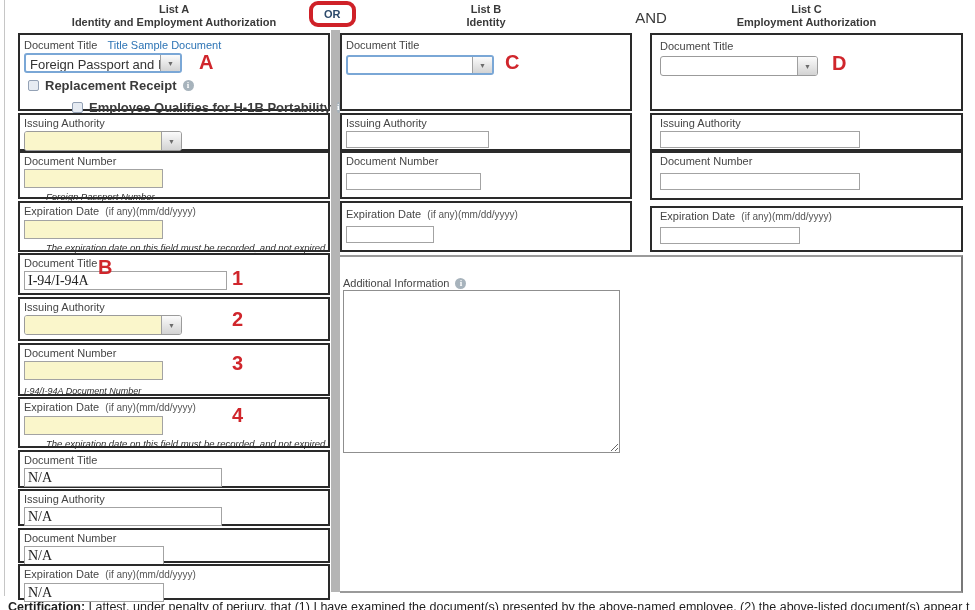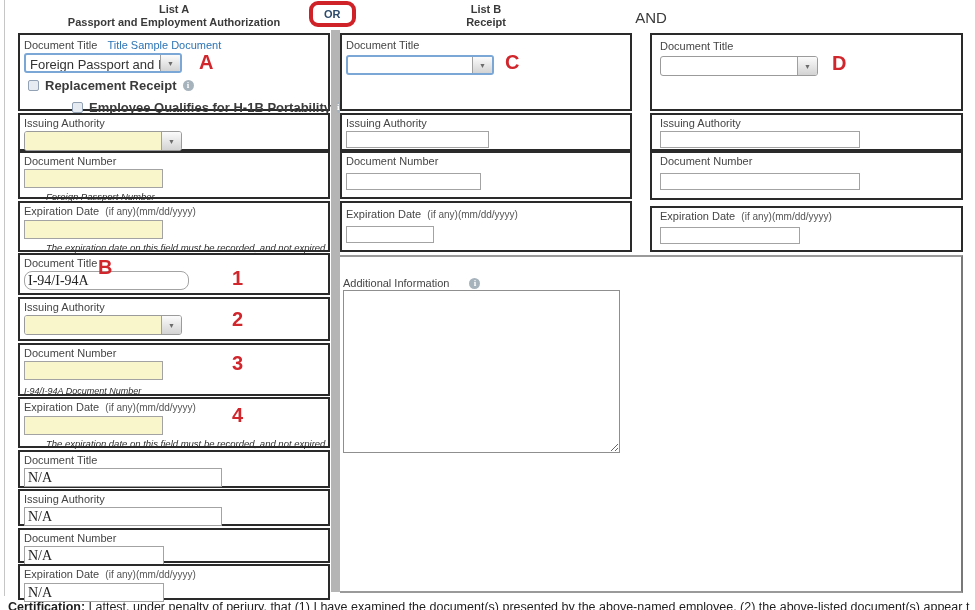--- a/index.html
+++ b/index.html
@@ -38,48 +38,52 @@
 
   .link { font-size:11px; color:#2d74b5; text-decoration:none; cursor:pointer; }
   .ann { position:absolute; color:#d0262c; font-weight:bold; font-size:20px; line-height:20px; }
 
   .chk-row { display:flex; align-items:center; gap:6px; margin:5px 0 0 4px; }
   .chk { width:11px; height:11px; border:1px solid #93a1b5; background:#e6ebf2; border-radius:2px; flex:0 0 auto; }
   .chk-lbl { font-size:13px; font-weight:bold; color:#3a3a3a; white-space:nowrap; }
   .info { display:inline-block; width:11px; height:11px; border-radius:50%; background:#a7b3bc; color:#fff;
           font-size:9px; font-weight:bold; text-align:center; line-height:11px; font-family:"Liberation Serif", serif; }
 
-  .ta-lbl { position:absolute; left:3px; top:20px; display:flex; align-items:center; gap:20px; }
+  .ta-lbl { position:absolute; left:3px; top:20px; display:flex; align-items:center; gap:6px; }
   .ta { position:absolute; left:3px; top:33px; width:277px; height:163px; border:1px solid #8f8f8f;
         font-family:"Liberation Sans", sans-serif; font-size:12px; resize:both; }
 
   .cert { position:absolute; left:8px; top:600px; width:962px; font-size:12.5px; color:#1e1e1e;
           white-space:nowrap; overflow:hidden; line-height:15px; }
   .cert b { font-weight:bold; }
 </style>
 </head>
 <body>
 
 <div class="page">
 
   <div class="left-edge"></div>
   <div class="divider-v"></div>
 
   <div class="hdr-col" style="left:18px; top:3px; width:312px;">
     <div>List A</div>
-    <div>Passport and Employment Authorization</div>
+    <div>Identity and Employment Authorization</div>
   </div>
   <div class="or-badge">
     <span>OR</span>
   </div>
   <div class="hdr-col" style="left:340px; top:3px; width:292px;">
     <div>List B</div>
-    <div>Receipt</div>
+    <div>Identity</div>
   </div>
   <div class="and-lbl" style="left:620px; top:9px; width:62px; text-align:center;">AND</div>
+  <div class="hdr-col" style="left:650px; top:3px; width:313px;">
+    <div>List C</div>
+    <div>Employment Authorization</div>
+  </div>
 
   <div class="fbox" style="left:18px; top:33px; width:312px; height:78px;">
     <div style="display:flex; gap:10px; align-items:baseline; margin-top:2px;">
       <span class="lbl">Document Title</span>
       <a class="link">Title Sample Document</a>
     </div>
     <div class="sel focused" style="width:158px;">
       <span class="sel-text">Foreign Passport and I-...</span>
       <span class="sel-btn">▼</span>
     </div>
@@ -115,21 +119,21 @@
       <span>Expiration Date</span>&nbsp;
       <span class="fmt">(if any)(mm/dd/yyyy)</span>
     </div>
     <input class="txt yellow" style="width: 139px;" value="">
     <div class="hint ind">The expiration date on this field must be recorded, and not expired.</div>
   </div>
 
   <div class="fbox" style="left:18px; top:253px; width:312px; height:42px;">
     <div class="lbl">Document Title</div>
     <span class="ann" style="left:78px; top:2px;">B</span>
-    <input class="txt" style="width: 165px; border-radius: 8px;" value="I-94/I-94A">
+    <input class="txt" style="width: 203px;" value="I-94/I-94A">
     <span class="ann" style="left:212px; top:13px;">1</span>
   </div>
 
   <div class="fbox" style="left:18px; top:297px; width:312px; height:44px;">
     <div class="lbl">Issuing Authority</div>
     <div class="sel yellow" style="width:158px;">
       <span class="sel-text"></span>
       <span class="sel-btn">▼</span>
     </div>
     <span class="ann" style="left:212px; top:10px;">2</span>

